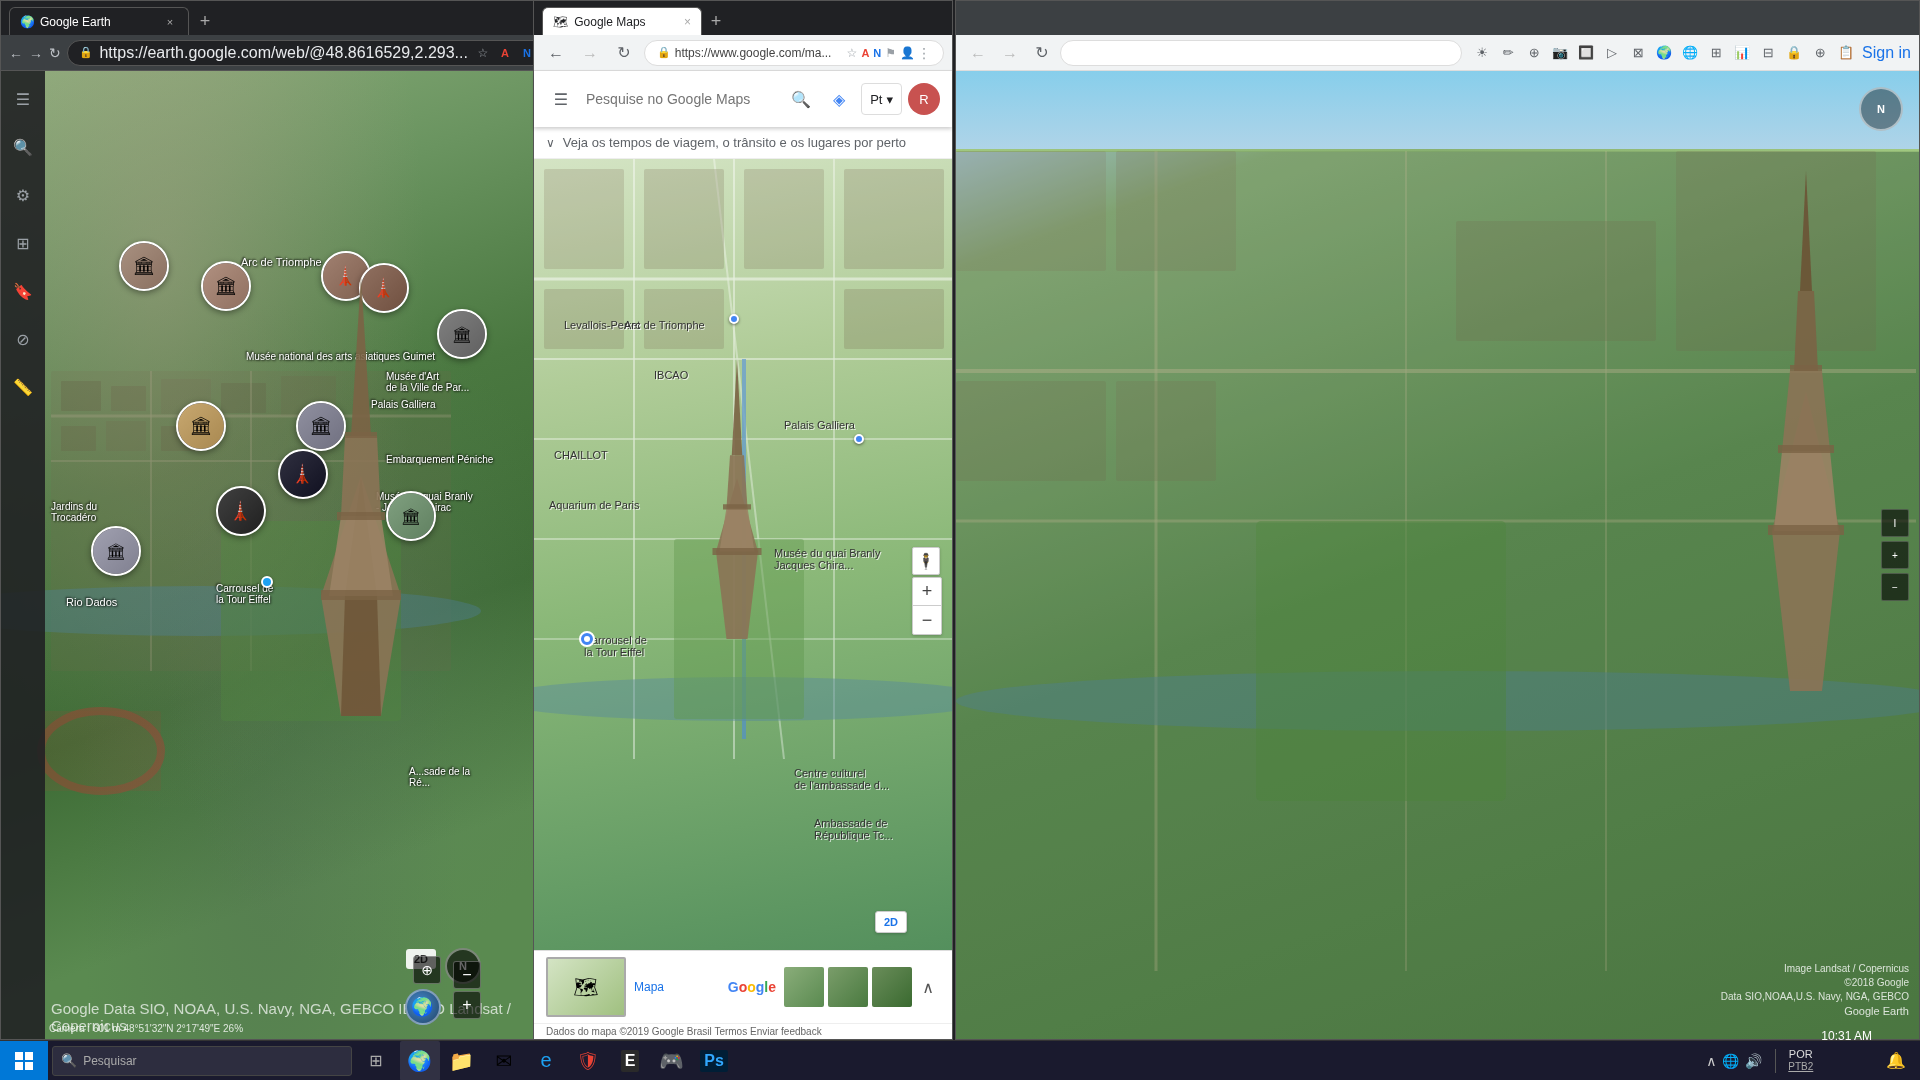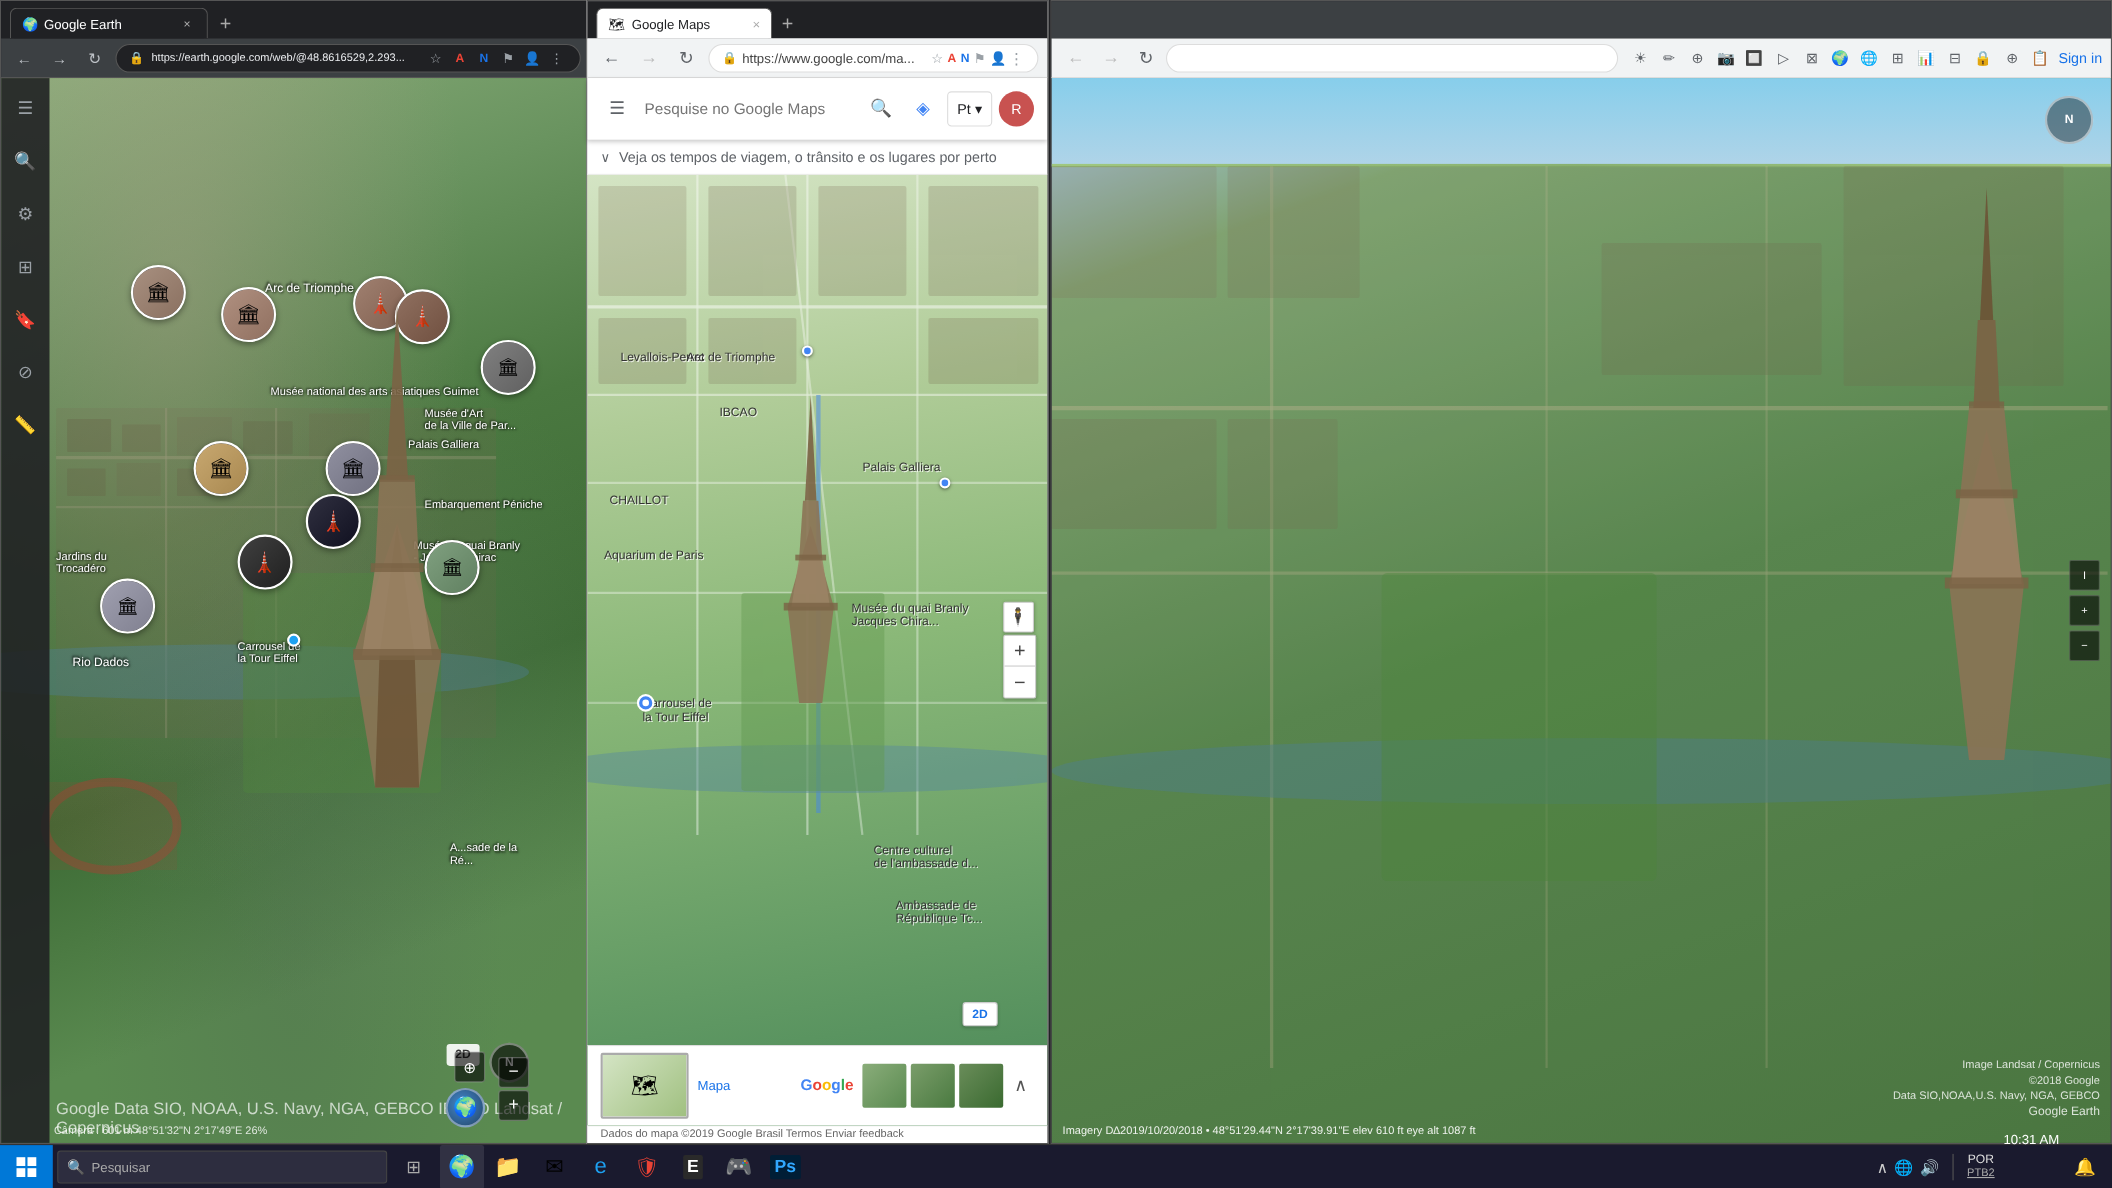--- a/index.html
+++ b/index.html
@@ -62,21 +62,21 @@
     }
     .nav-btn {
       width: 26px; height: 26px; display: flex; align-items: center; justify-content: center;
       color: #bdc1c6; cursor: pointer; border-radius: 50%; font-size: 14px;
     }
     .url-input {
       flex: 1; height: 26px; background: #202124; border: 1px solid #555;
       border-radius: 13px; padding: 0 12px; color: #e8eaed; font-size: 12px;
       display: flex; align-items: center; gap: 6px;
     }
-    .url-text { flex: 1; overflow: hidden; text-overflow: ellipsis; white-space: nowrap; font-size: 10px; color: #e8eaed; }
+    .url-text { flex: 1; overflow: hidden; text-overflow: ellipsis; white-space: nowrap; font-size: 16px; color: #e8eaed; }
     .url-icons { display: flex; gap: 4px; align-items: center; }
     .url-icon { width: 18px; height: 18px; display: flex; align-items: center; justify-content: center; cursor: pointer; font-size: 12px; color: #9aa0a6; }
 
     
     .earth-content {
       flex: 1; position: relative; overflow: hidden; background: #4a6741;
     }
 
     
     .map-bg {
@@ -598,21 +598,21 @@
       <div class="earth2-toolbar-icon">🌍</div>
       <div class="earth2-toolbar-icon">🌐</div>
       <div class="earth2-toolbar-icon">⊞</div>
       <div class="earth2-toolbar-icon">📊</div>
       <div class="earth2-toolbar-icon">⊟</div>
       <div class="earth2-toolbar-icon">🔒</div>
       <div class="earth2-toolbar-icon">⊕</div>
       <div class="earth2-toolbar-icon">📋</div>
     </div>
     <div style="margin-left:auto;">
-      <span style="font-size:13px;color:#1a73e8;cursor:pointer;font-weight:500;">Sign in</span>
+      <span style="font-size:16px;color:#1a73e8;cursor:pointer;font-weight:500;">Sign in</span>
     </div>
   </div>
 
   <div class="earth2-content">
     <div class="earth2-map-bg"></div>
 
     <div style="position:absolute;top:0;left:0;right:0;height:80px;background:linear-gradient(to bottom,#87CEEB,#b0d4e8);"></div>
 
     <div style="position:absolute;top:78px;left:0;right:0;height:3px;background:linear-gradient(to right,#a0c880,#88b070,#a0c880);"></div>
 
@@ -658,23 +658,20 @@
       <div class="earth2-side-btn">+</div>
       <div class="earth2-side-btn">−</div>
     </div>
 
     <div class="earth2-attribution">
       <div>Image Landsat / Copernicus</div>
       <div>©2018 Google</div>
       <div>Data SIO,NOAA,U.S. Navy, NGA, GEBCO</div>
       <div style="font-size:11px;font-weight:500;">Google Earth</div>
     </div>
-    <div class="earth2-bottom-info">
-      <span>Imagery D∆2019/10/20/2018  •  48°51'29.44"N  2°17'39.91"E  elev  610 ft  eye alt  1087 ft</span>
-    </div>
   </div>
 </div>
 
 <div class="taskbar">
 
   <div class="taskbar-start">
     <svg viewBox="0 0 20 20" fill="white">
       <rect x="1" y="1" width="8" height="8"></rect>
       <rect x="11" y="1" width="8" height="8"></rect>
       <rect x="1" y="11" width="8" height="8"></rect>

